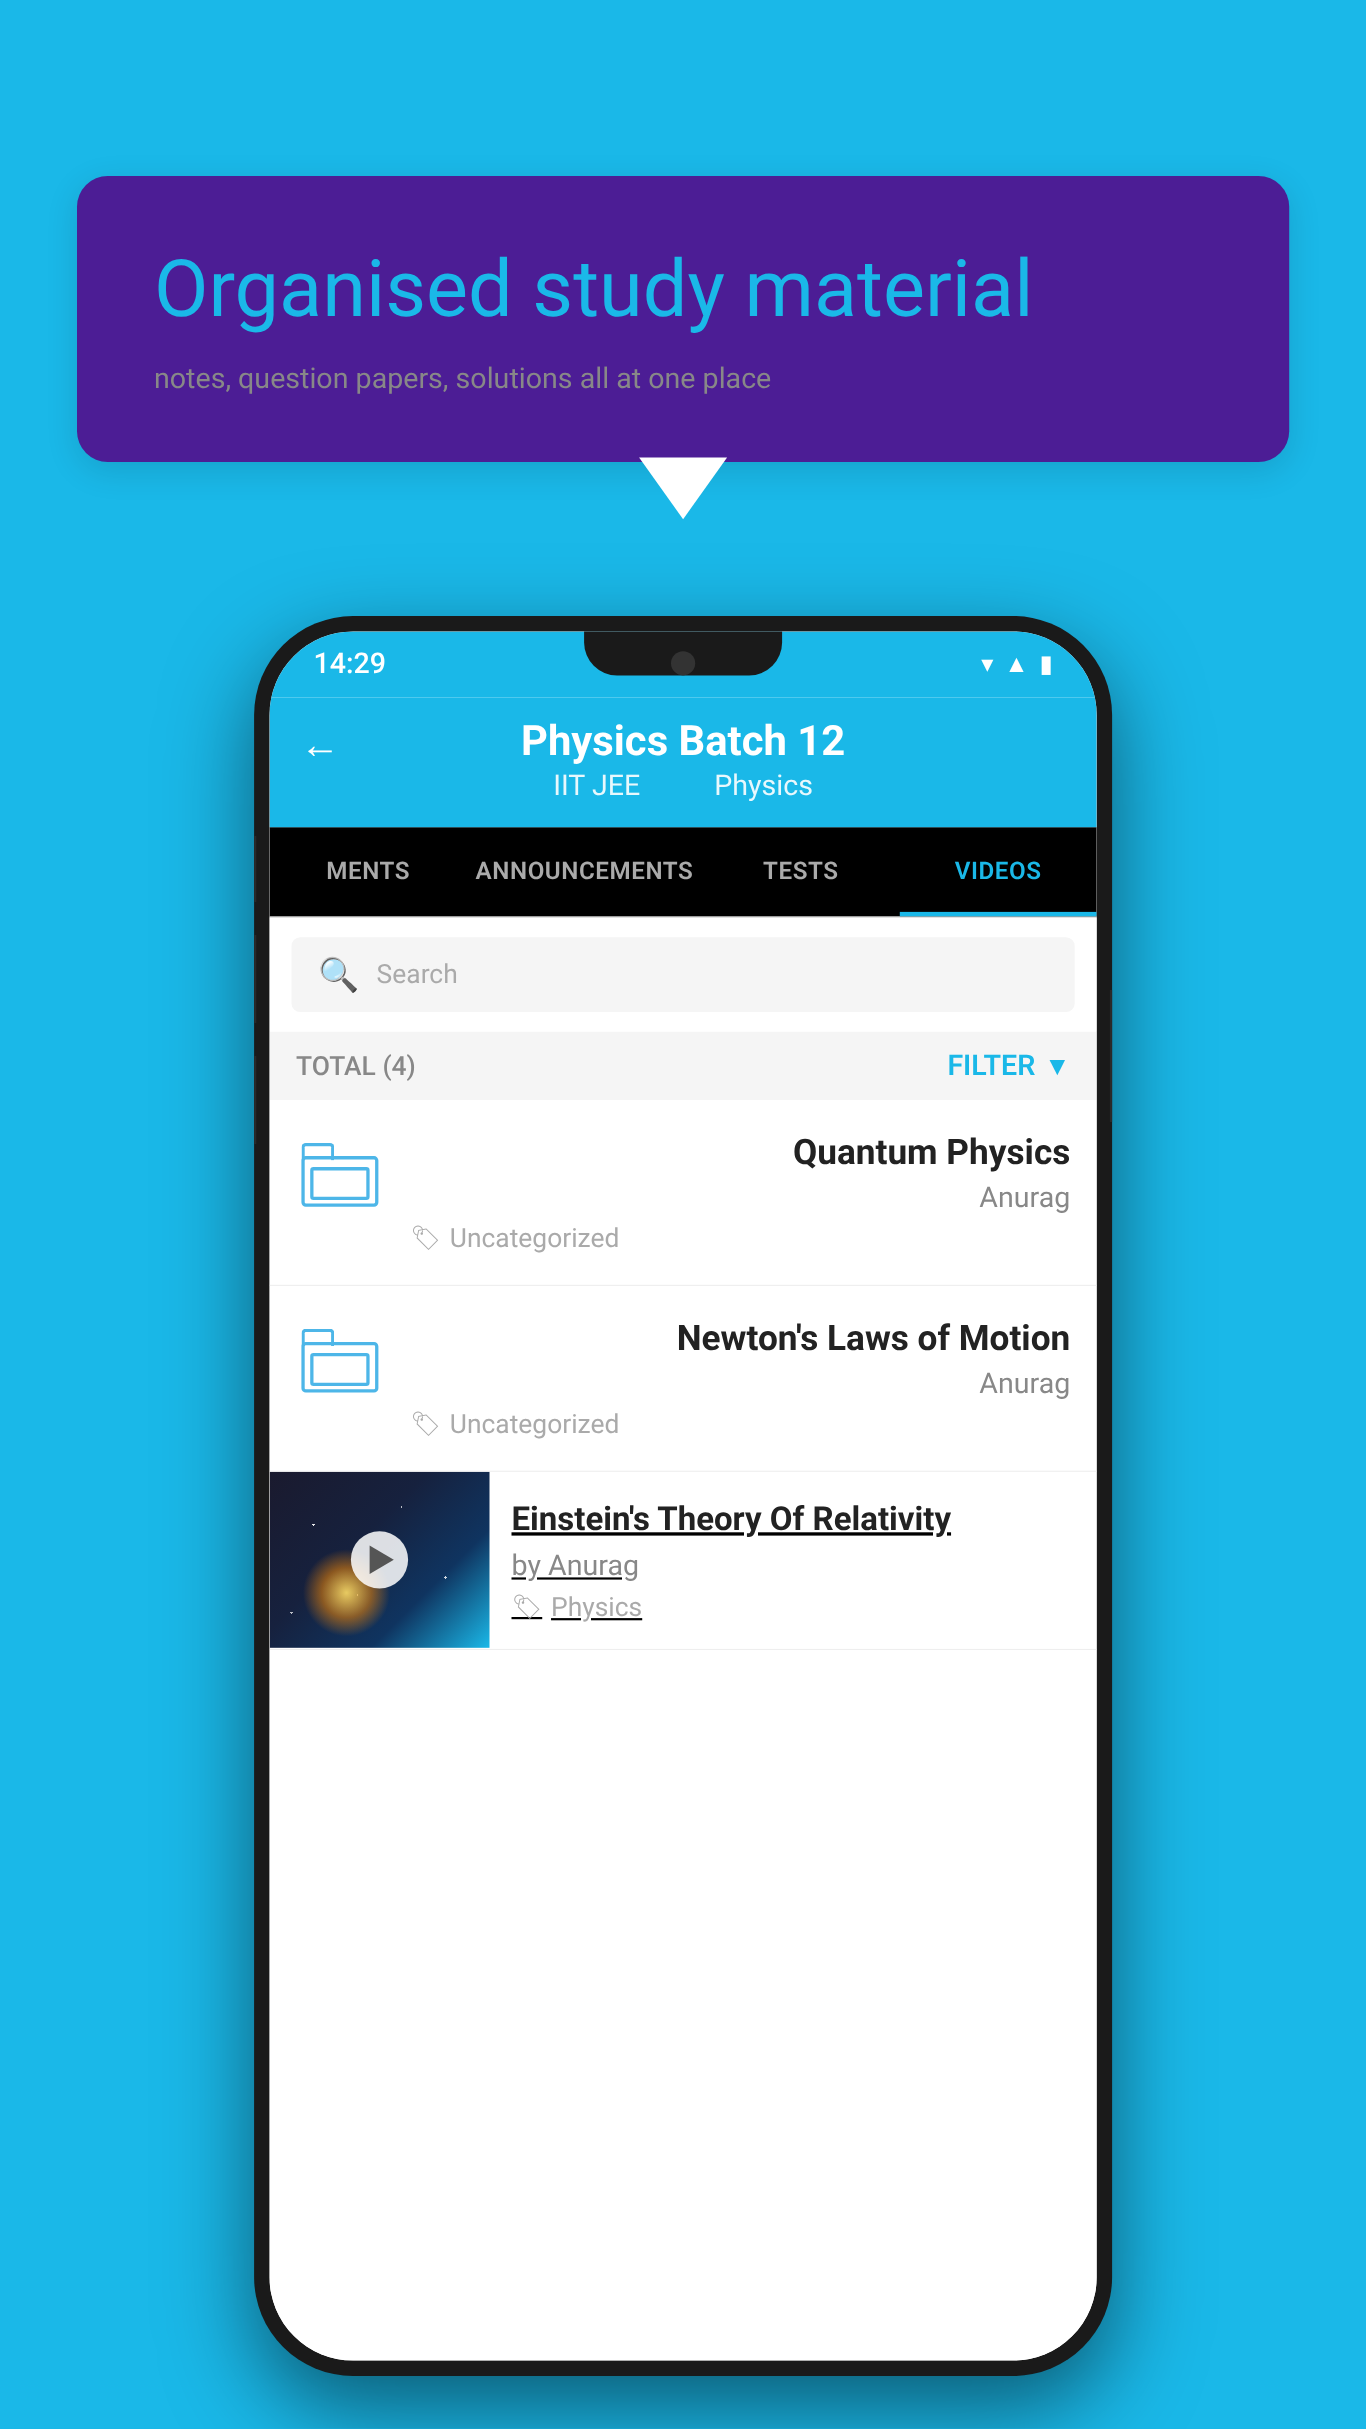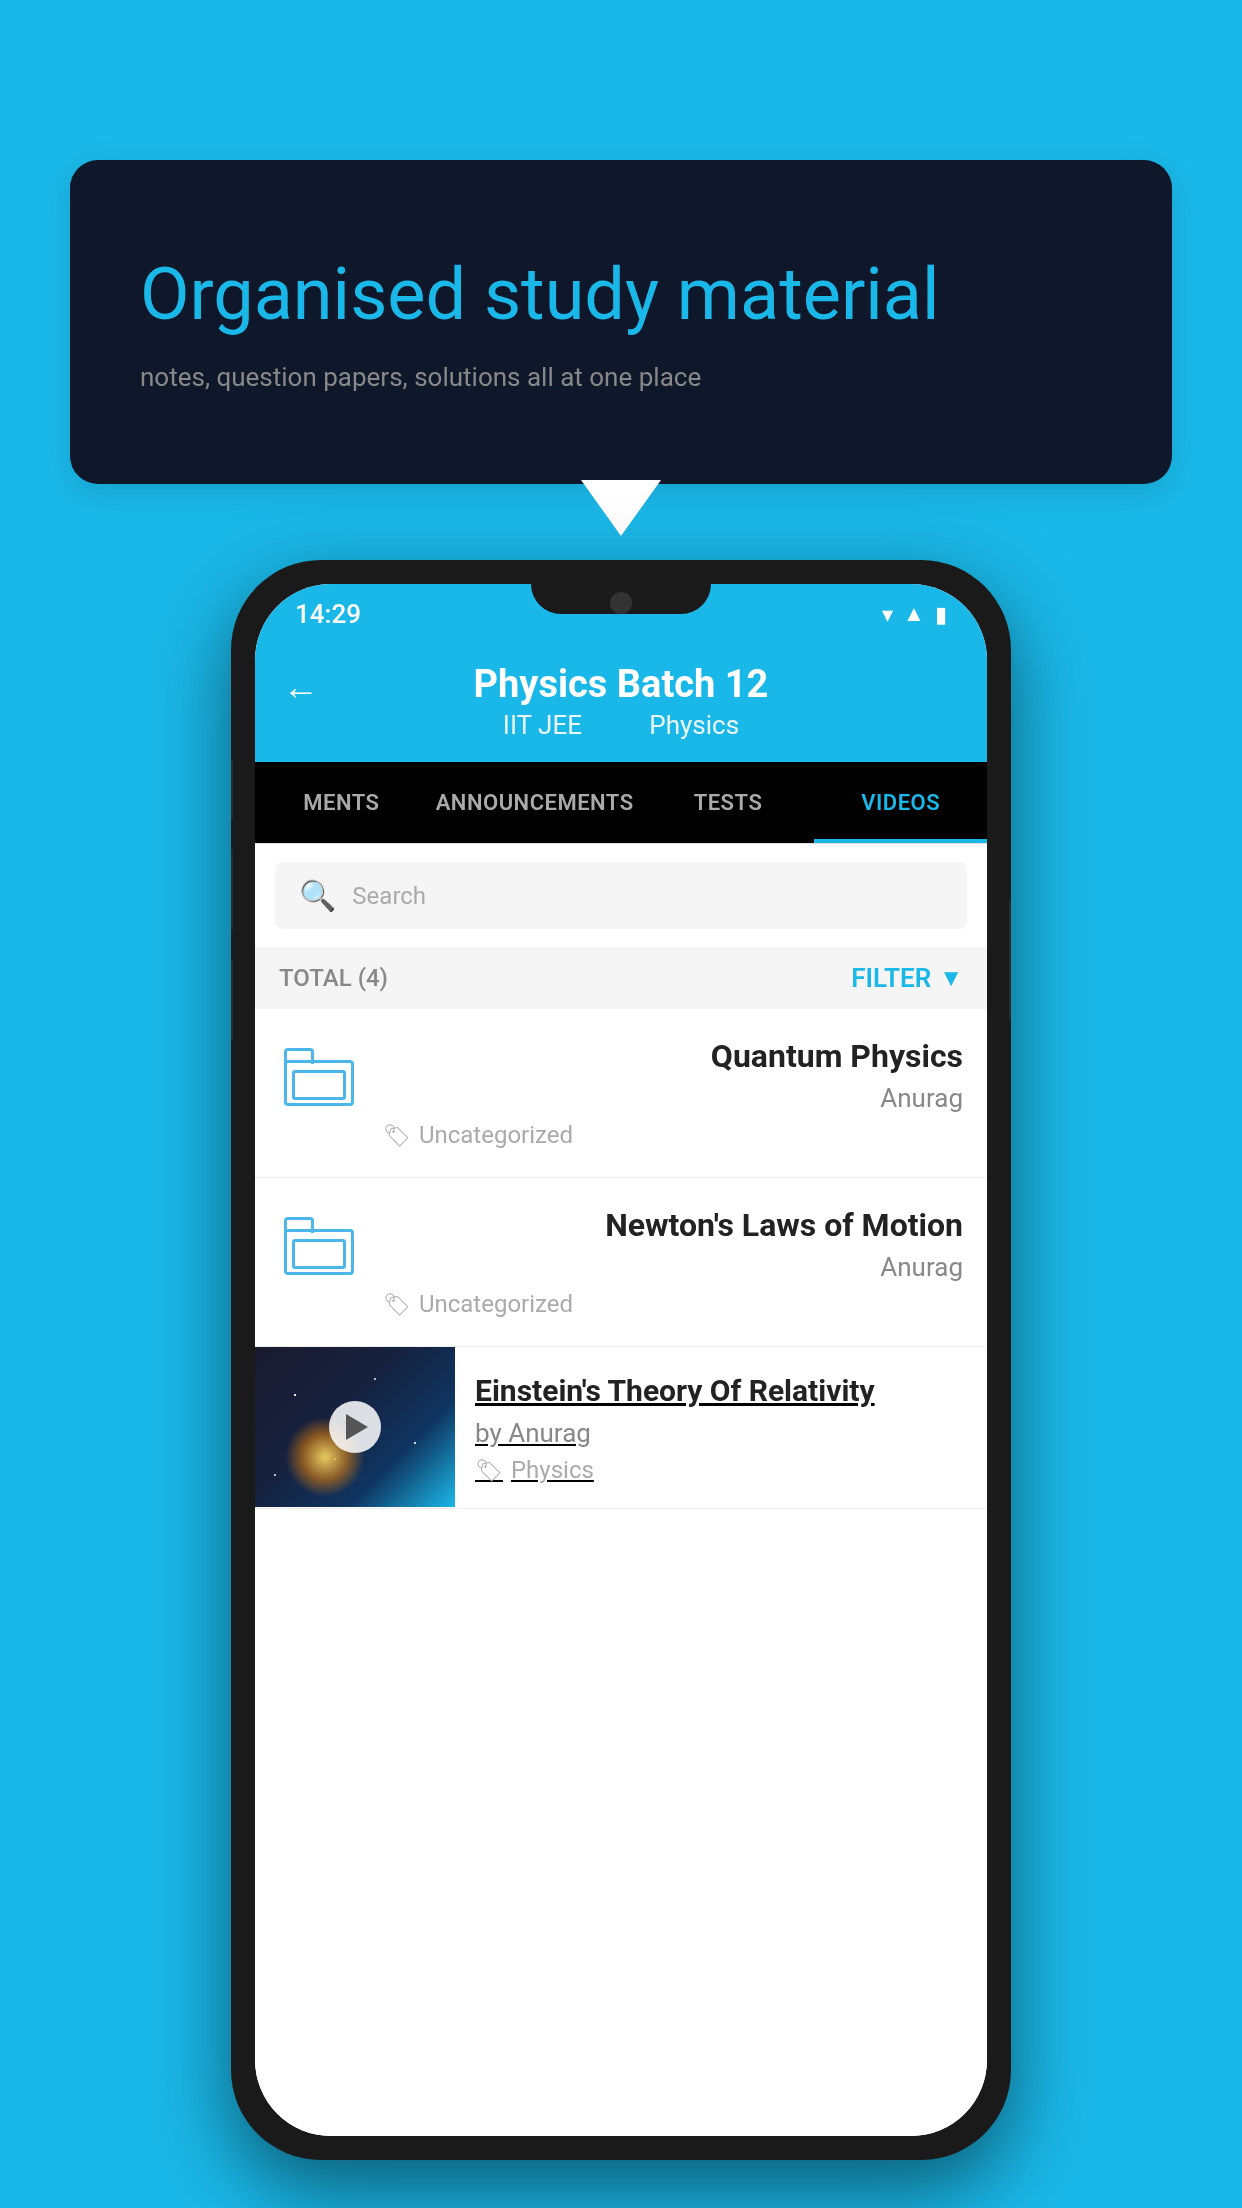--- a/index.html
+++ b/index.html
@@ -12,23 +12,23 @@
       overflow: hidden;
       position: relative;
     }
 
     
     .speech-bubble {
       position: absolute;
       top: 160px;
       left: 70px;
       right: 70px;
-      background: #0f172a;
+      background: #4c1d95;
       border-radius: 28px;
-      padding: 92px 70px;
+      padding: 60px 70px;
       box-shadow: 0 8px 30px rgba(0,0,0,0.12);
     }
 
     .speech-bubble::after {
       content: '';
       position: absolute;
       bottom: -52px;
       left: 50%;
       transform: translateX(-50%);
       width: 0;
@@ -56,21 +56,21 @@
     .phone-frame {
       position: absolute;
       top: 560px;
       left: 50%;
       transform: translateX(-50%);
       width: 780px;
       height: 1600px;
       background: #1a1a1a;
       border-radius: 90px;
       box-shadow: 0 30px 80px rgba(0,0,0,0.5);
-      padding: 24px;
+      padding: 14px;
       overflow: hidden;
     }
 
     
     .phone-notch {
       position: absolute;
       top: 14px;
       left: 50%;
       transform: translateX(-50%);
       width: 180px;

